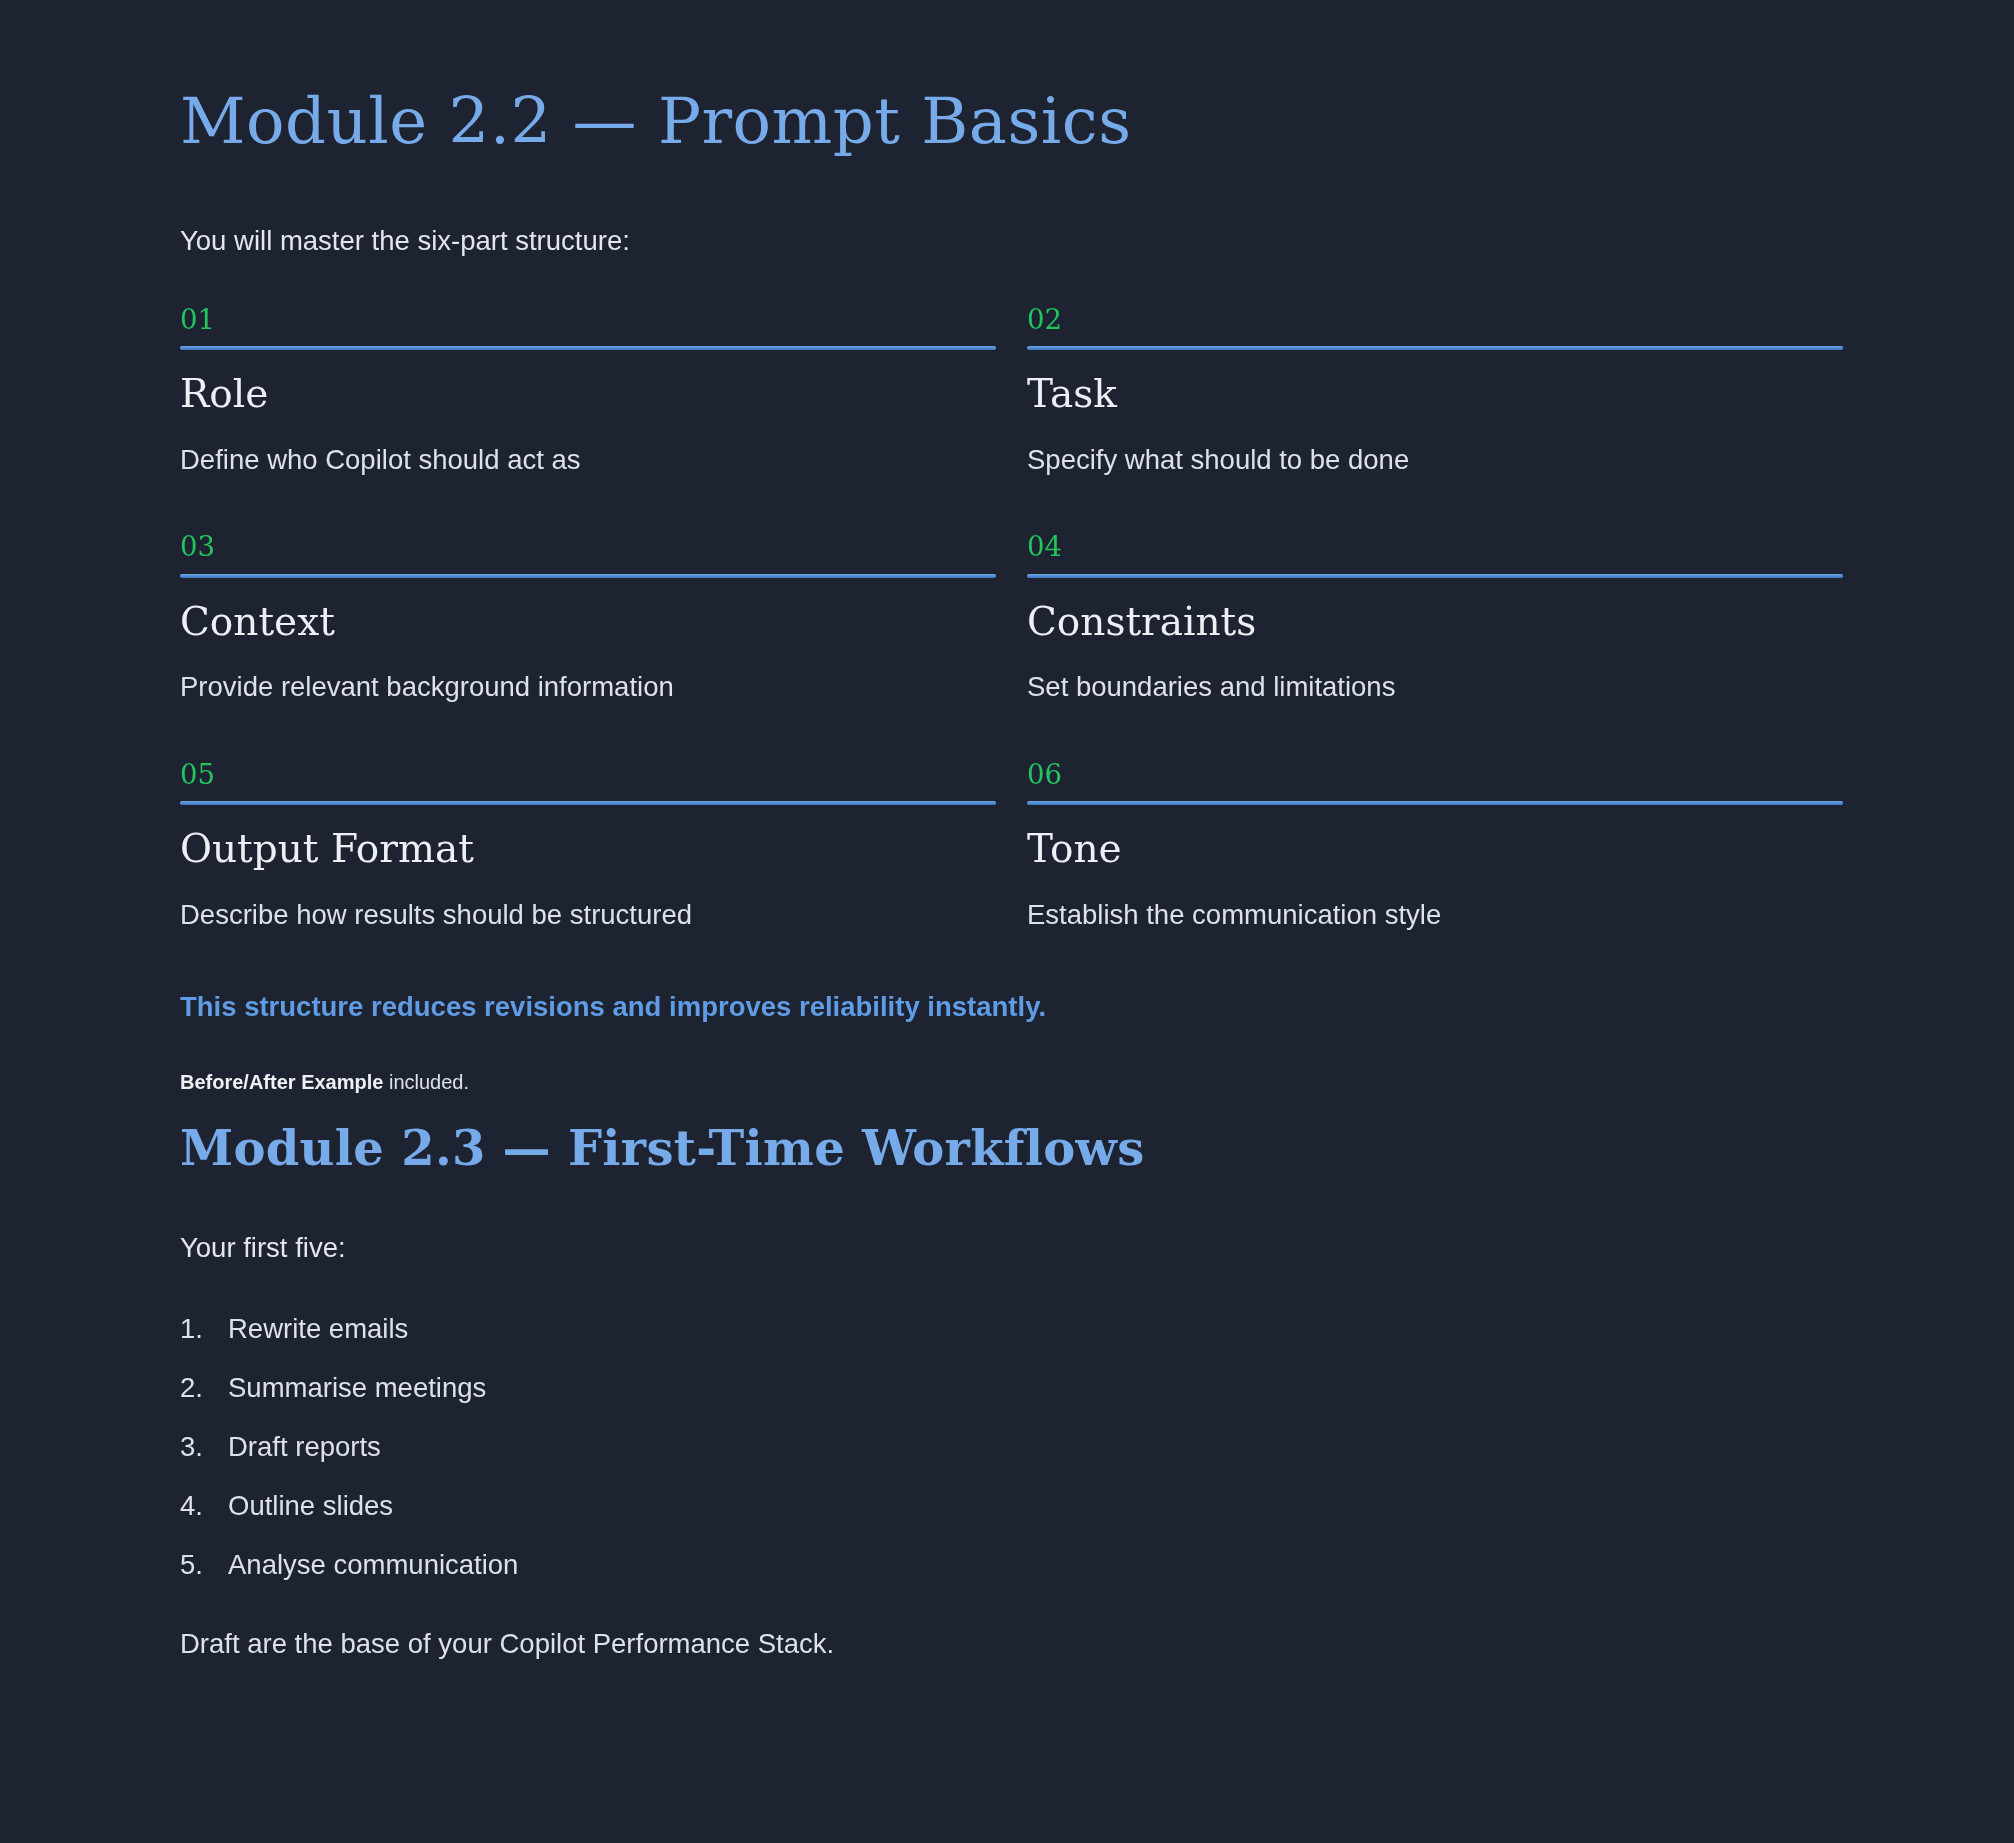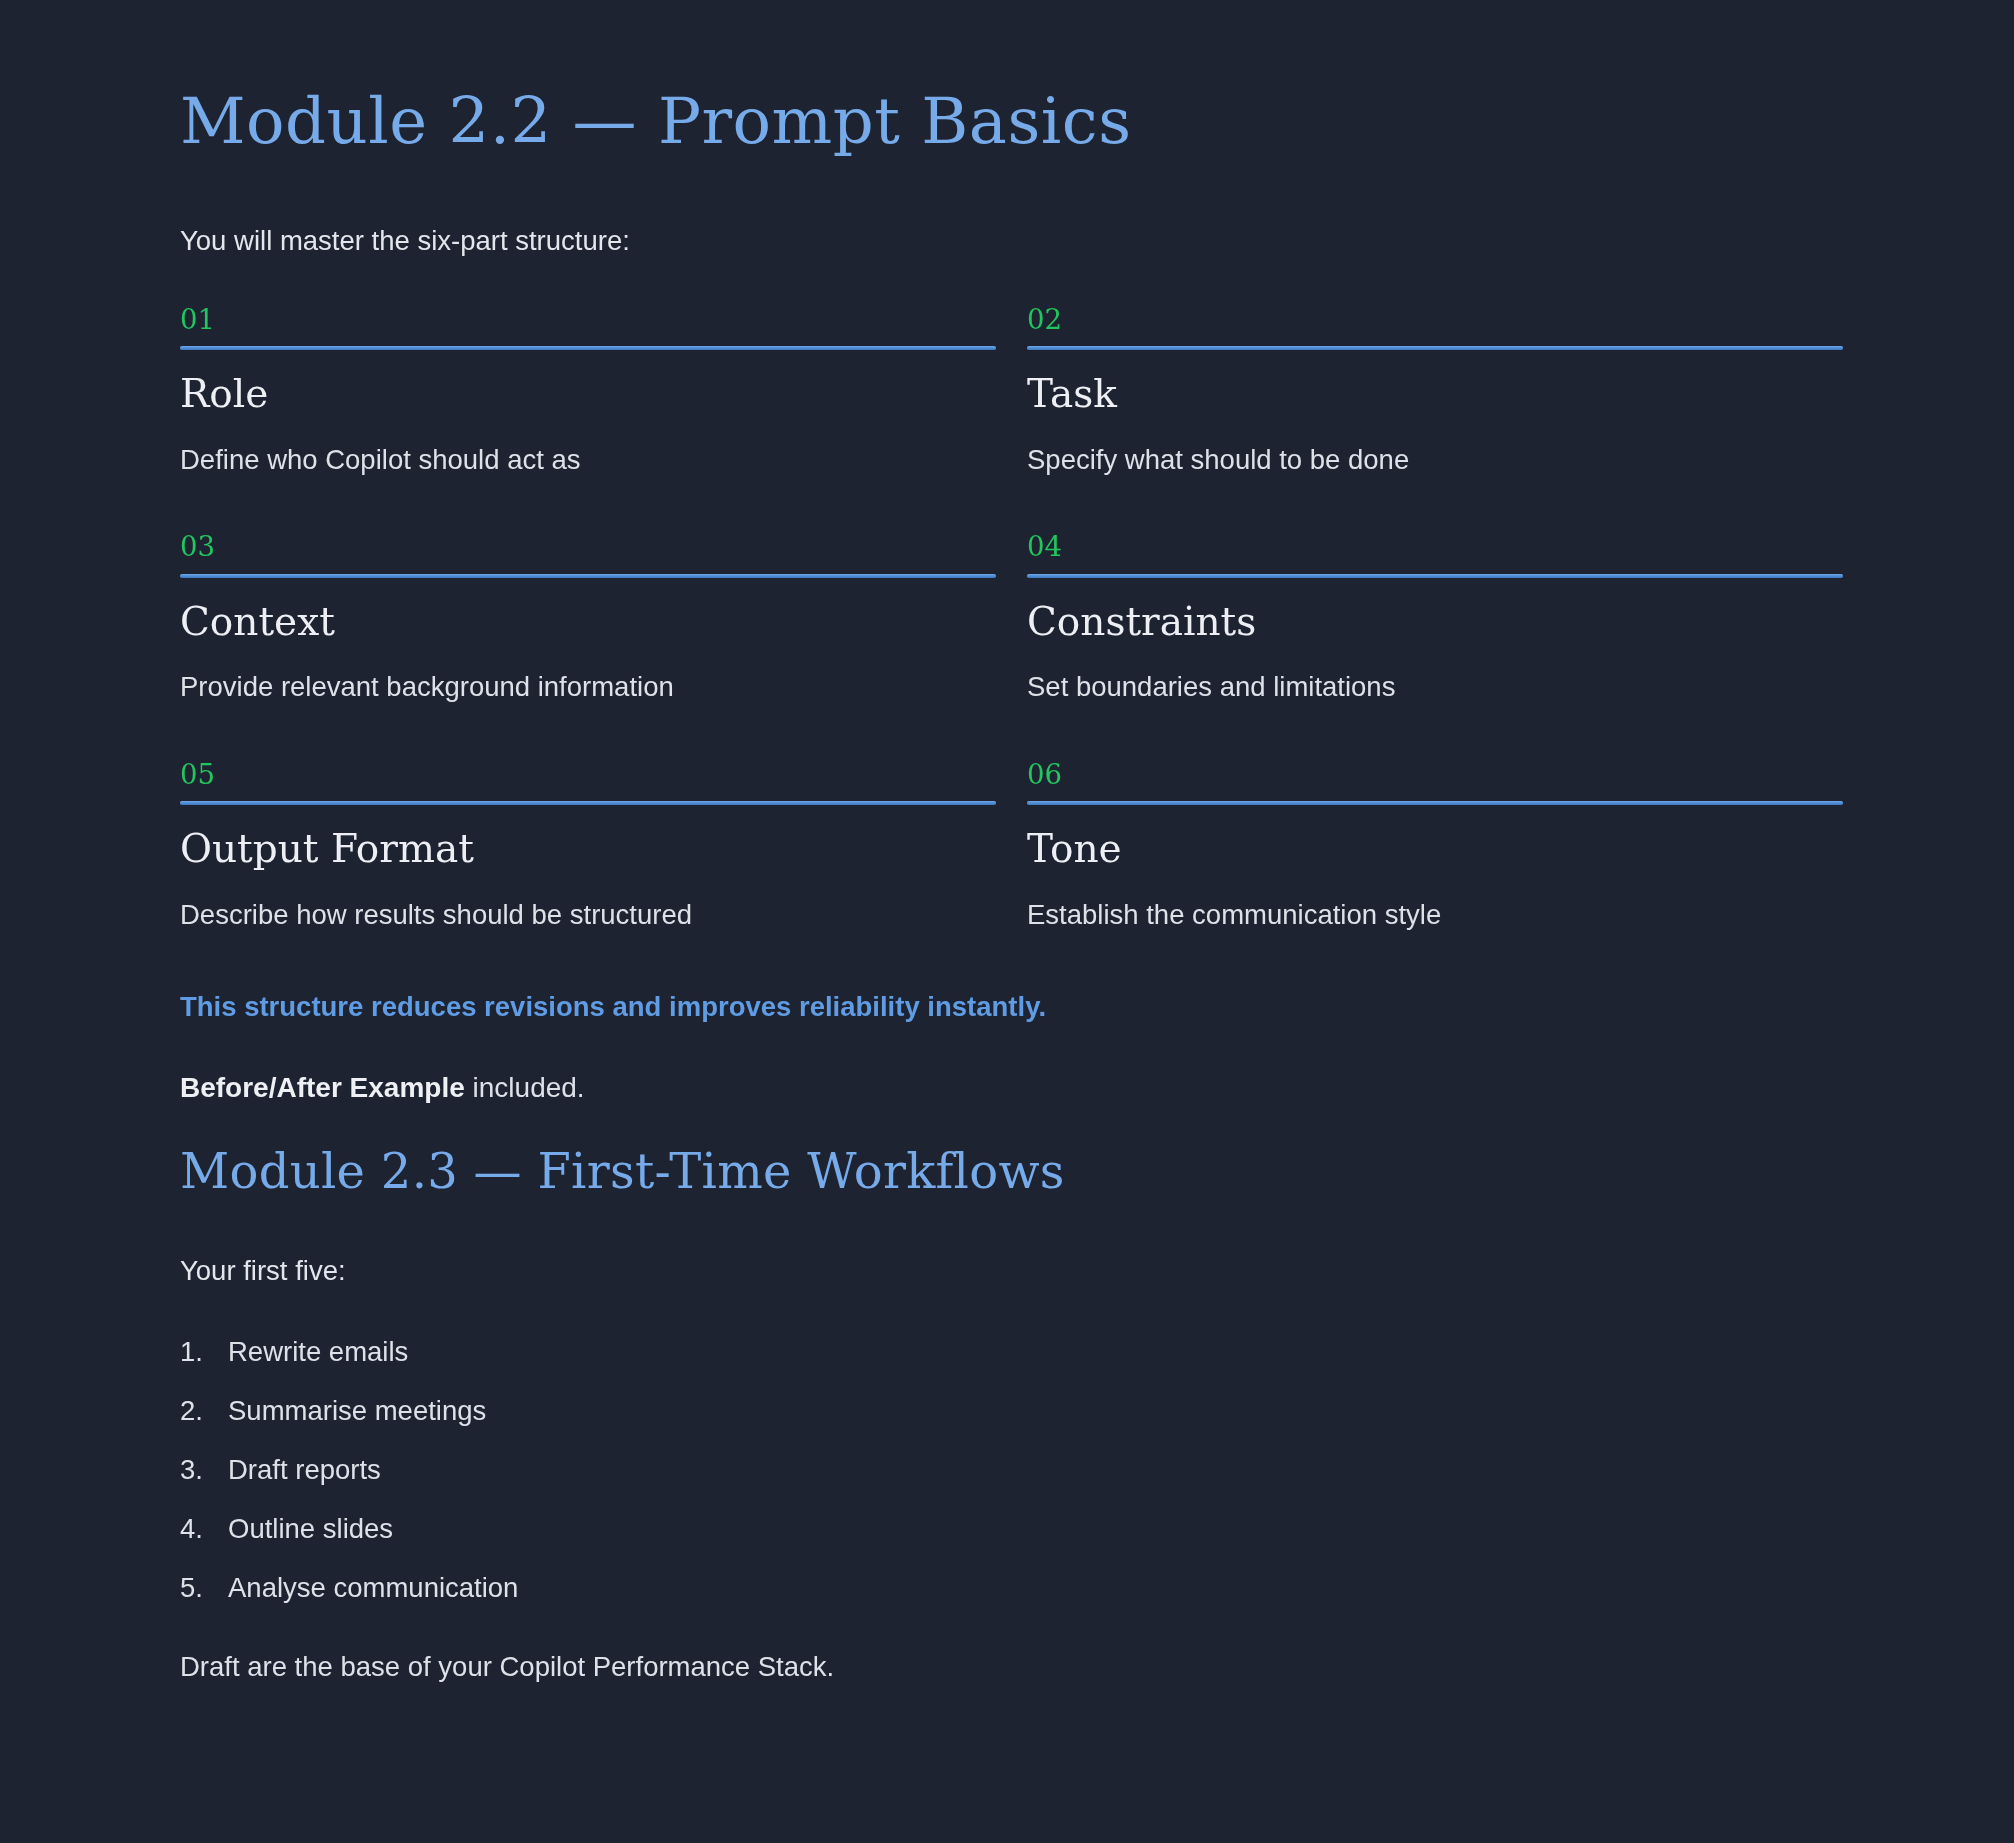--- a/index.html
+++ b/index.html
@@ -64,33 +64,33 @@
   }
   .highlight {
     margin-top: 55px;
     font-size: 27.5px;
     line-height: 1.35;
     font-weight: 700;
     color: #5f9ce3;
   }
   .note {
     margin-top: 44px;
-    font-size: 28px;
+    font-size: 20px;
     line-height: 1.35;
     color: #dde1e8;
     white-space: pre-wrap;
   }
   .note .bold {
     font-weight: 700;
     color: #eef0f4;
   }
   .h2 {
-    margin-top: 36px;
-    font-family: "DejaVu Serif", serif;
-    font-weight: 400;
+    margin-top: 24px;
+    font-family: "DejaVu Serif", serif;
+    font-weight: 700;
     font-size: 48px;
     line-height: 1.2;
     color: #76aae9;
     letter-spacing: 0.3px;
   }
   .list-intro {
     margin-top: 51px;
     font-size: 27.5px;
     line-height: 1.35;
     color: #e3e6ec;

